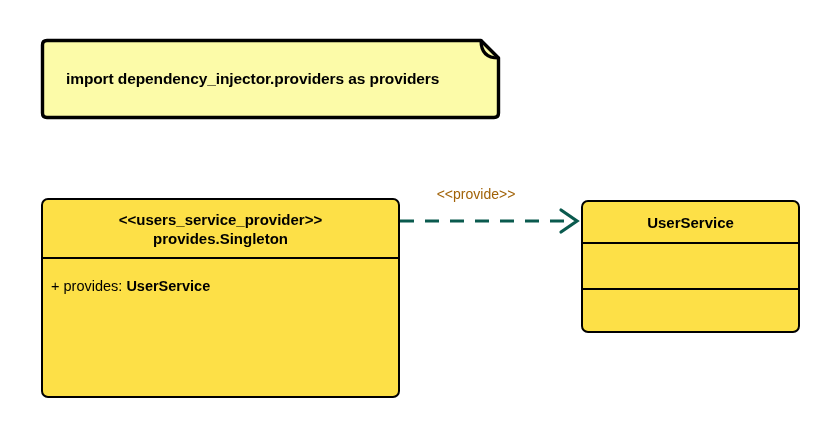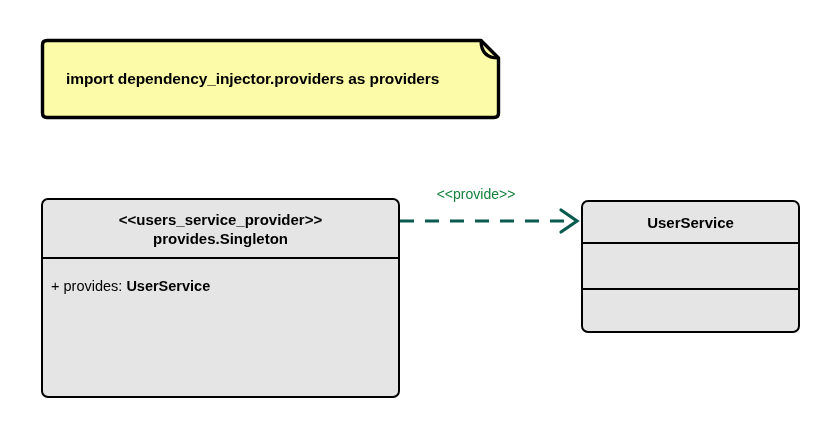--- a/index.html
+++ b/index.html
@@ -50,21 +50,21 @@
     font-weight: bold;
     color: #000000;
     letter-spacing: -0.1px;
     white-space: nowrap;
     margin-left: 13px;
   }
 
   
   .uml-class {
     position: absolute;
-    background: #e5e5e5;
+    background: #fde047;
     border: 2.5px solid #000000;
     border-radius: 7px;
     box-sizing: border-box;
     overflow: hidden;
   }
   .compartment {
     box-sizing: border-box;
     position: relative;
   }
   .compartment + .compartment {
@@ -127,21 +127,21 @@
     width: 190px;
     height: 50px;
   }
   .connector-label {
     position: absolute;
     left: 0;
     top: 0;
     width: 160px;
     text-align: center;
     font-size: 14px;
-    color: #15803d;
+    color: #a16207;
     white-space: nowrap;
   }
 </style>
 </head>
 <body>
 
 <div id="canvas">
 
   <div class="note">
     <svg class="note-shape" width="461" height="82" viewBox="0 0 461 82">

